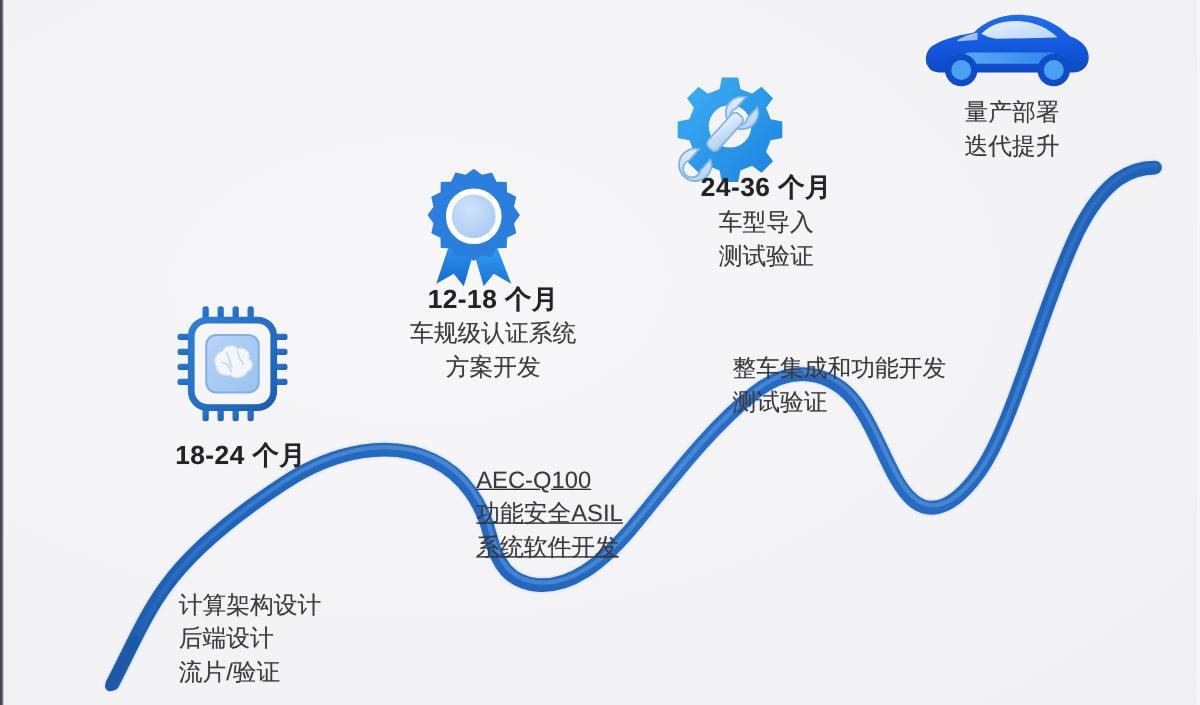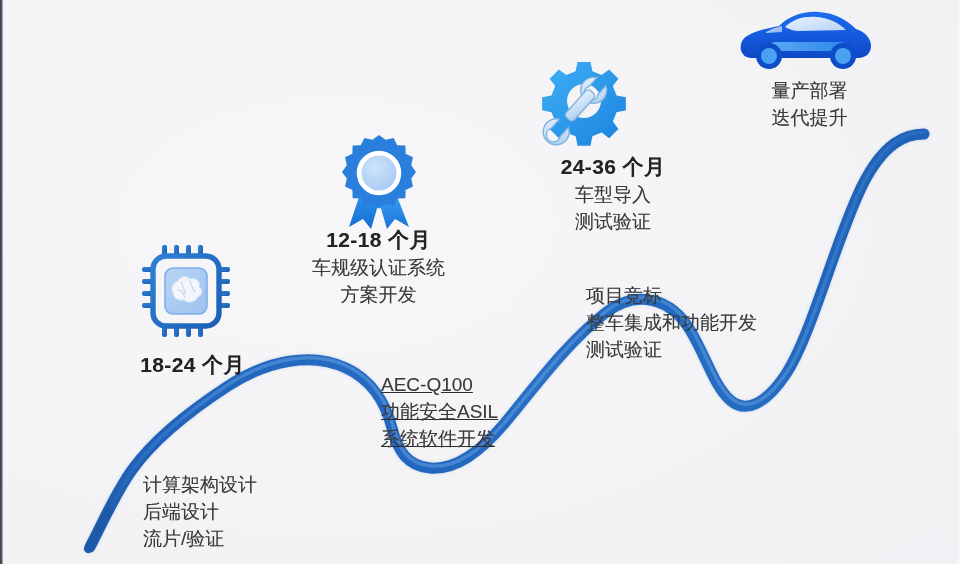--- a/index.html
+++ b/index.html
@@ -229,21 +229,21 @@
           L-14.6,32.9 L-18.2,25.5 L-26.4,25.3 L-26.6,17.1 L-34,13.5
           L-32.2,5.5 L-37,-1.1 L-32.2,-7.7 L-34,-15.7 L-26.6,-19.3
           L-26.4,-27.5 L-18.2,-27.7 L-14.6,-35.1 L-6.6,-33.3 Z"></path>
         <circle r="25" fill="#ffffff"></circle>
         <circle r="24.5" fill="none" stroke="#2b7fdc" stroke-width="4.5"></circle>
         <circle r="17.5" fill="url(#medalIn)"></circle>
       </g>
     </svg>
   </div>
 
-  <div class="label-block center softtext" style="left:271px; top:225px; width:215px;text-align:center;">
+  <div class="label-block center softtext" style="left:287px; top:225px; width:215px;text-align:center;">
     <div class="dur">12-18 个月</div>
     <div class="ln">车规级认证系统</div>
     <div class="ln">方案开发</div>
   </div>
 
   <div class="label-block left softtext" style="left:381px; top:372px;text-decoration:underline;">
     <div class="ln">AEC-Q100</div>
     <div class="ln">功能安全ASIL</div>
     <div class="ln">系统软件开发</div>
   </div>
@@ -271,28 +271,27 @@
       </g>
 
       <g transform="translate(44,46) rotate(42)">
         <path d="M-6,-26 a13,13 0 1,0 12,0 L6,-14 a7,7 0 1,1 -12,0 Z" fill="url(#wrenchG)" stroke="#7fb2e2" stroke-width="1.4"></path>
         <rect x="-5.5" y="-12" width="11" height="36" rx="4" fill="url(#wrenchG)" stroke="#7fb2e2" stroke-width="1.4"></rect>
         <path d="M-6,22 a13,13 0 1,0 12,0 L6,34 a7,7 0 1,1 -12,0 Z" fill="url(#wrenchG)" stroke="#7fb2e2" stroke-width="1.4" transform="translate(0,8)"></path>
       </g>
     </svg>
   </div>
 
-  <div class="label-block center softtext" style="left:518px; top:152px; width:190px;">
+  <div class="label-block center softtext" style="left:518px; top:136px; width:190px;">
     <div class="dur">24-36 个月</div>
     <div class="ln">车型导入</div>
     <div class="ln">测试验证</div>
   </div>
 
   <div class="label-block left softtext" style="left:586px; top:283px;">
-    <div class="ln">项目竞标</div>
     <div class="ln">整车集成和功能开发</div>
     <div class="ln">测试验证</div>
   </div>
 
   <div class="icon-node" style="left:735px; top:6px;">
     <svg width="140" height="66" viewBox="0 0 140 66" aria-hidden="true">
       <defs>
         <linearGradient id="bodyG" x1="0" y1="0" x2="0" y2="1">
           <stop offset="0%" stop-color="#1f6ef0"></stop>
           <stop offset="55%" stop-color="#1358dd"></stop>

